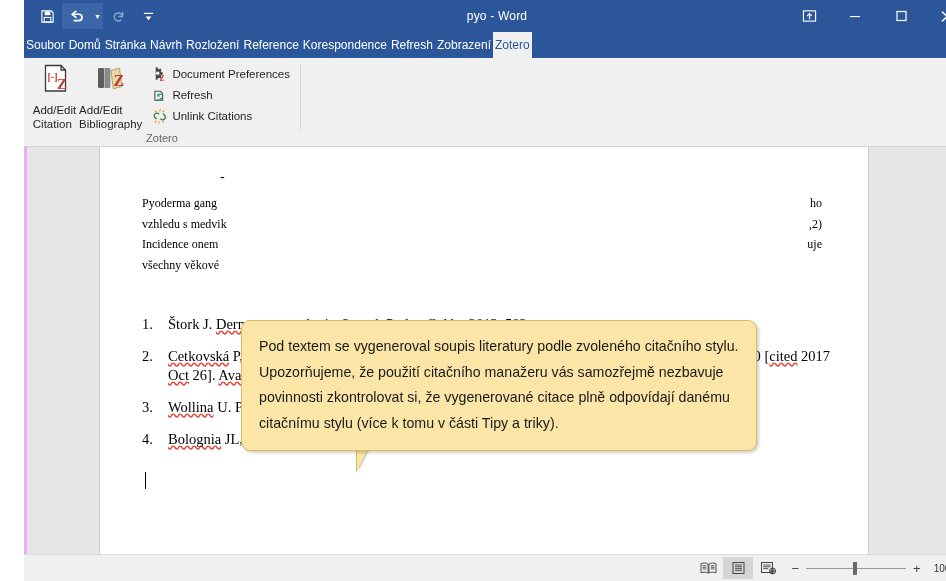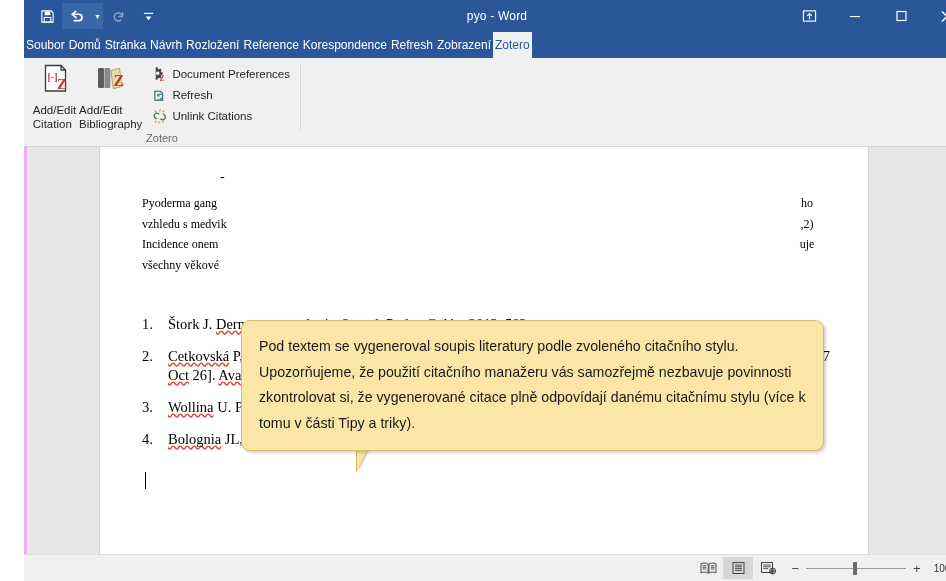--- a/index.html
+++ b/index.html
@@ -187,21 +187,21 @@
   .sp { text-decoration: #e04a3a wavy underline; text-decoration-skip-ink: none; }
   .sp-blue { text-decoration: #4a6fe0 wavy underline; text-decoration-skip-ink: none; }
   .caret {
     position: absolute; left: 45px; top: 325px;
     width: 1px; height: 17px; background: #000;
   }
 
   
   .callout {
     position: absolute; left: 214px; top: 173px;
-    width: 583px;
+    width: 516px;
     background: #fbe6a8;
     border: 1px solid #d9bb66;
     border-radius: 9px;
     box-shadow: 2px 2px 3px rgba(0,0,0,.18);
     padding: 13px 17px 14px 17px;
     box-sizing: border-box;
     z-index: 5;
   }
   .callout-text {
     font-family: "Liberation Sans", sans-serif;
@@ -459,21 +459,21 @@
       <div class="para-top-mark">-</div>
 
       <div class="para">
         <div style="position:relative;height:82px;overflow:hidden;">
           <div style="position:absolute;left:0;top:0;width:128px;">
             <div>Pyoderma  gang</div>
             <div>vzhledu s medvik</div>
             <div>Incidence onem</div>
             <div>všechny věkové</div>
           </div>
-          <div style="position:absolute;right:0;top:0;width:30px;text-align:center;">
+          <div style="position:absolute;right:0;top:0;width:30px;text-align:right;">
             <div>ho</div>
             <div>,2)</div>
             <div>uje</div>
           </div>
         </div>
       </div>
 
       <div class="biblist">
         <div class="bibitem">
           <div class="bibnum">1.</div>

